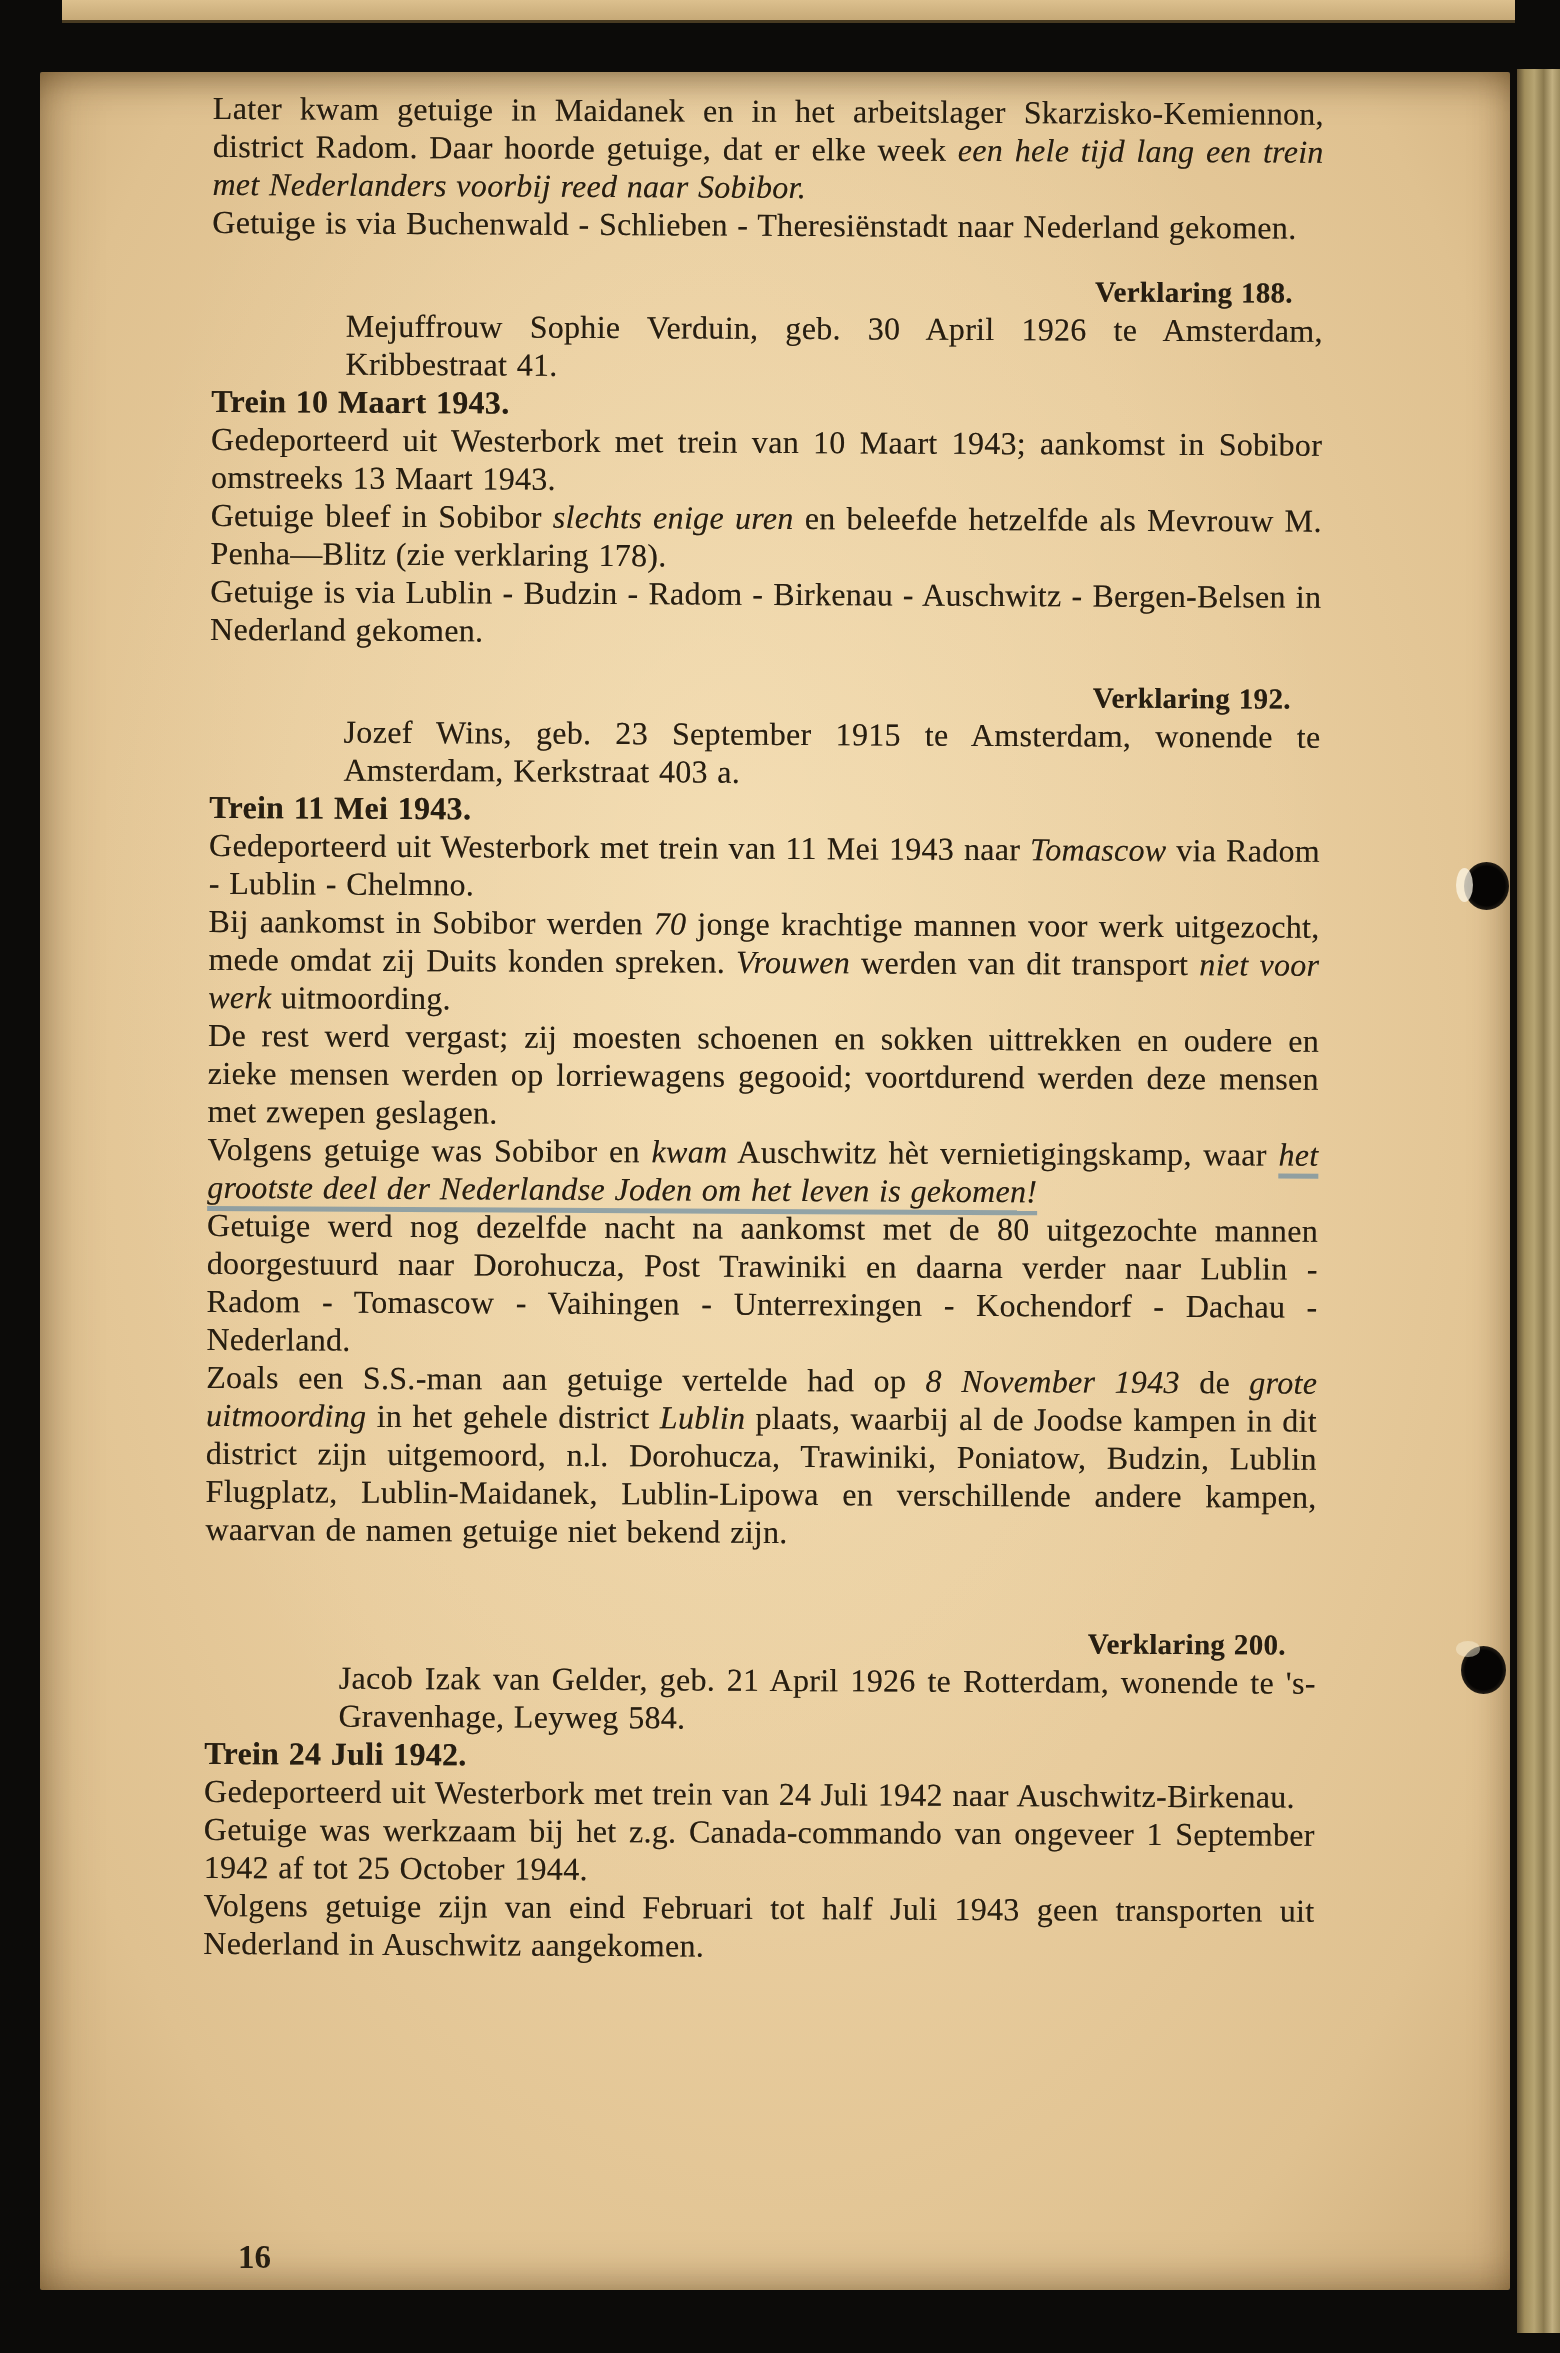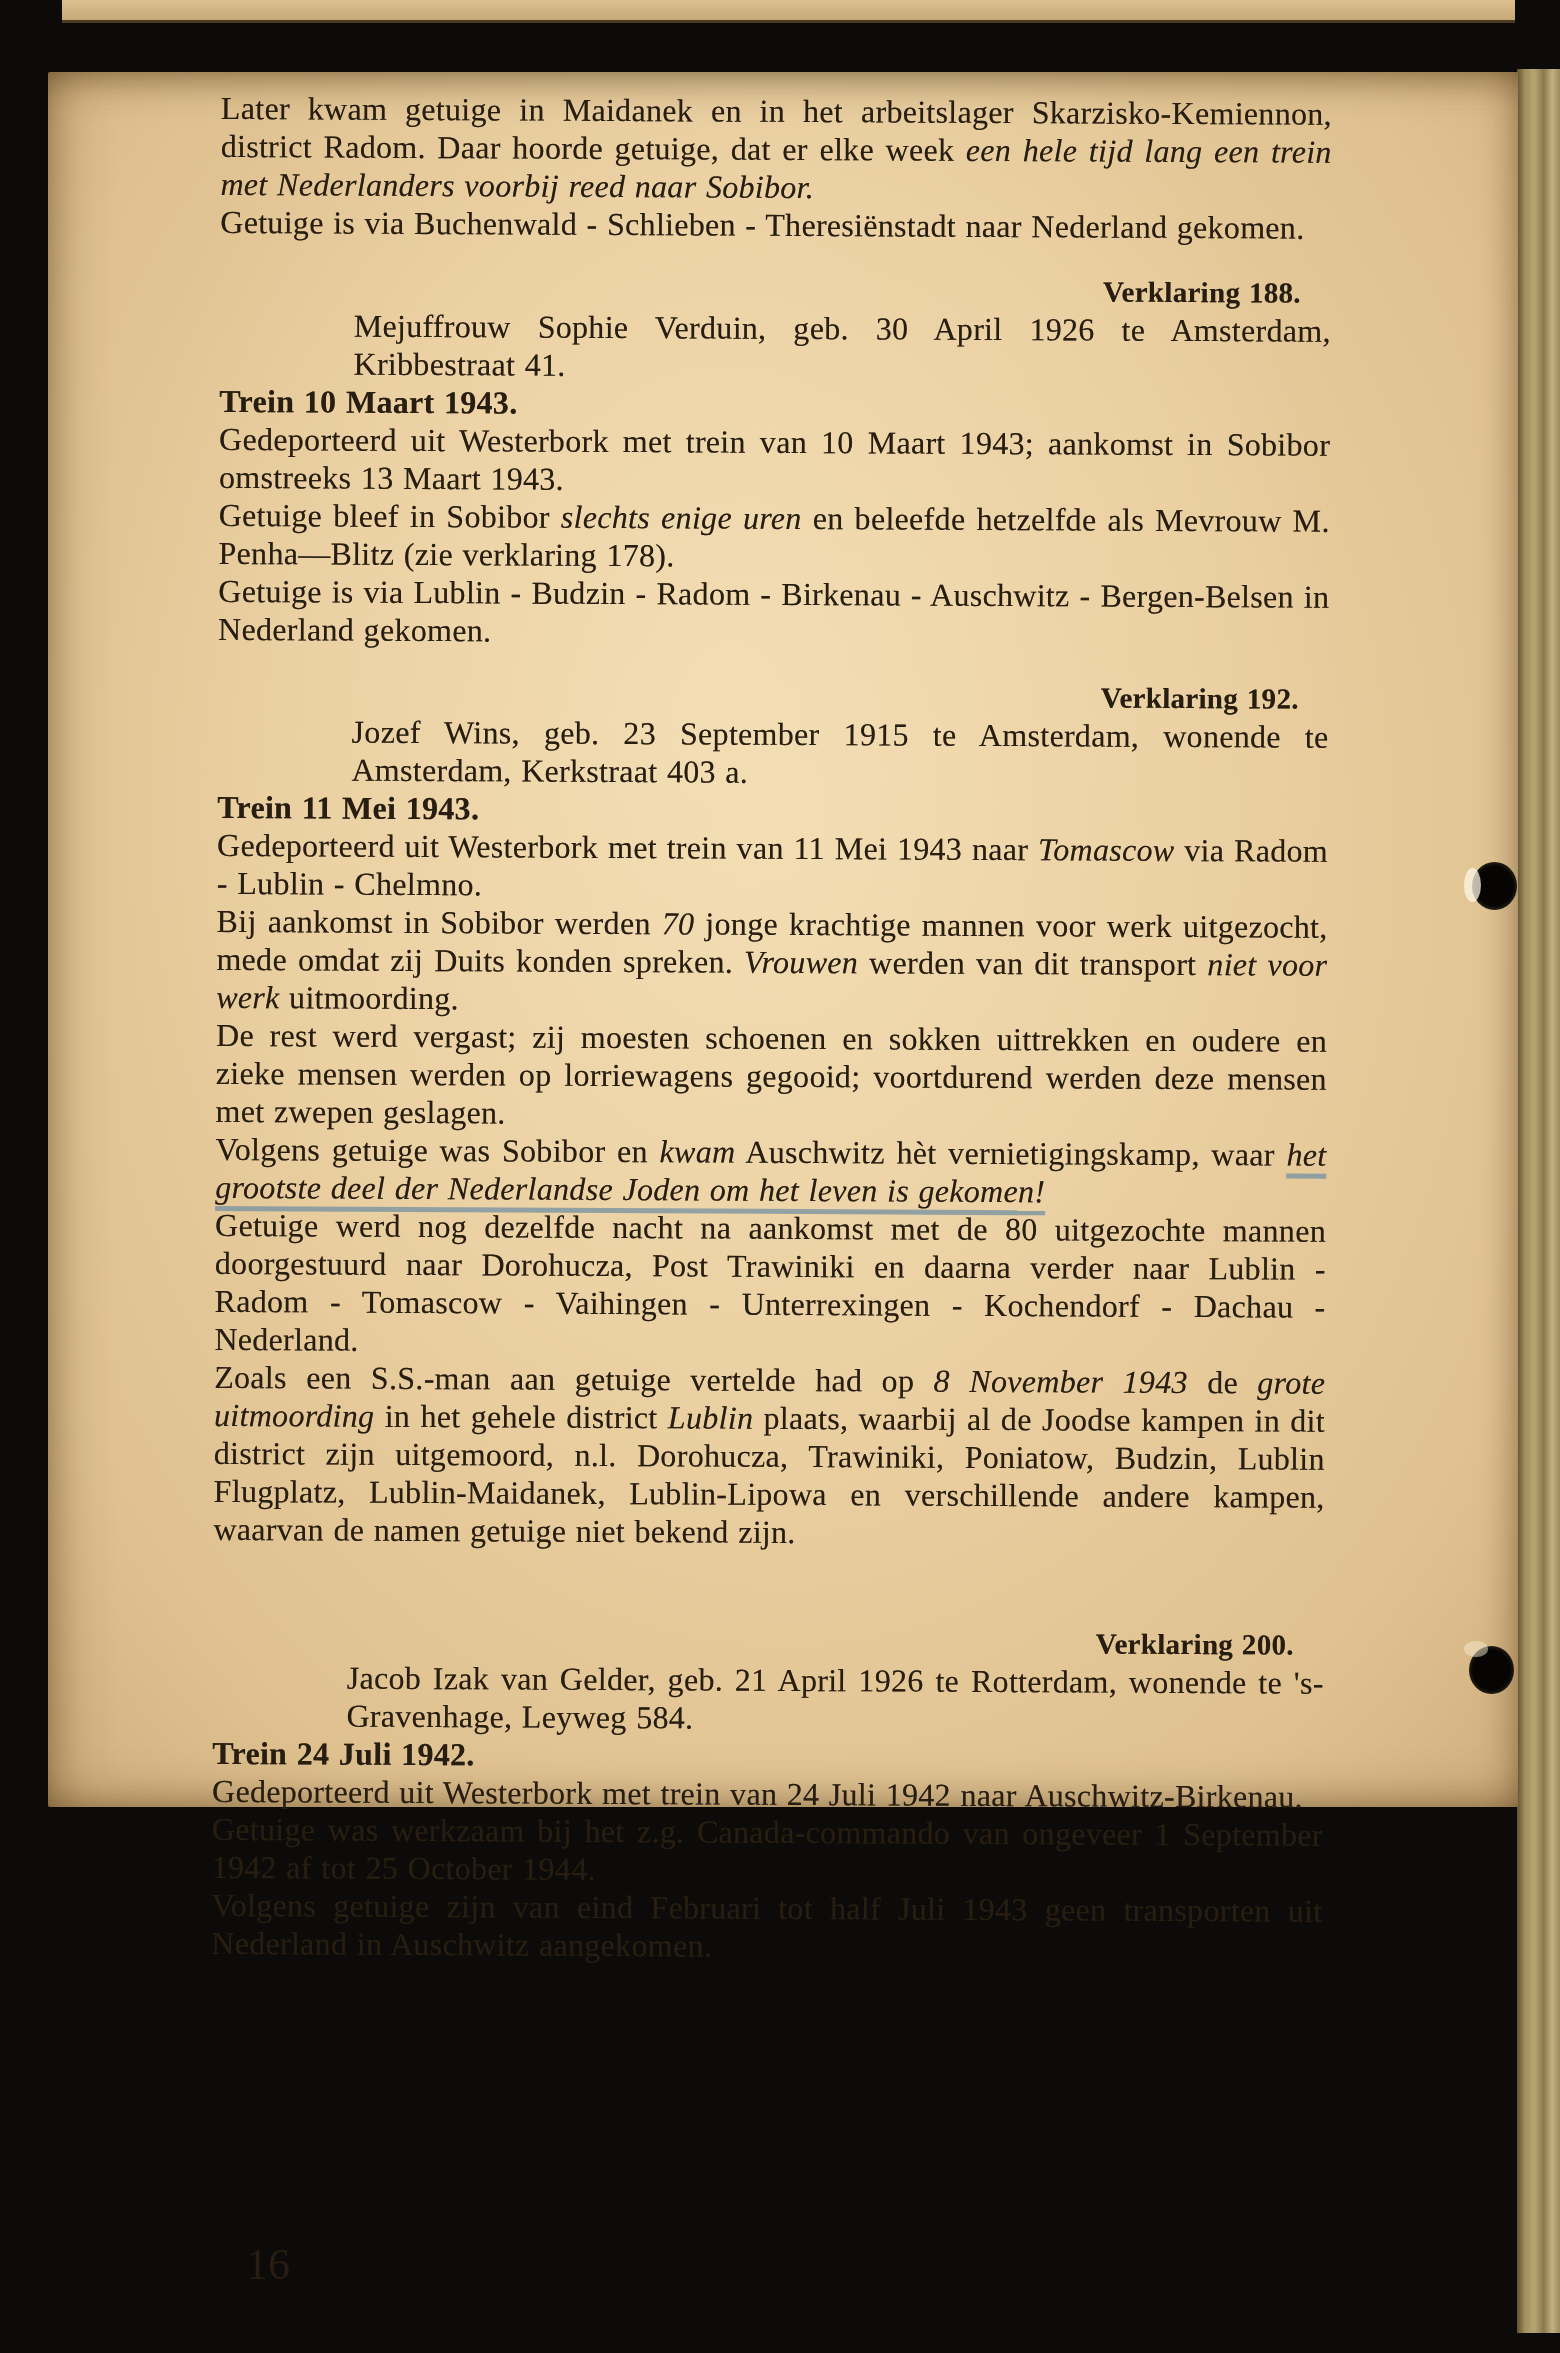--- a/index.html
+++ b/index.html
@@ -13,21 +13,21 @@
   .prev-page-edge {
     position:absolute; left:62px; top:0; width:1453px; height:23.4px;
     background:linear-gradient(#dcc08e, #c6a977);
     border-bottom:3.9px solid #4a3c22;
   }
   .side-strip {
     position:absolute; right:0; top:69px; width:43px; height:2264px;
     background:linear-gradient(90deg,#5f5032 0%, #a18e5c 18%, #b7a573 40%, #8a794e 62%, #c2b081 82%, #9c8b5e 100%);
   }
   .paper {
-    position:absolute; left:48px; top:72px; width:1470px; height:1735px;
+    position:absolute; left:40px; top:72px; width:1470px; height:2218px;
     border-radius:2.3px;
     background:
       radial-gradient(ellipse at 46% 36%, rgba(255,240,205,.35) 0%, rgba(255,240,205,0) 55%),
       radial-gradient(ellipse at 50% 45%, #eed5a8 0%, #e8cc9d 50%, #dfc190 80%, #cfae7c 100%);
     box-shadow:
       inset 0 23.4px 43px -22px rgba(70,45,12,.6),
       inset 33px 0 62px -35px rgba(70,45,12,.45),
       inset -22px 0 43px -25px rgba(70,45,12,.38),
       inset 0 -26.5px 51px -30px rgba(70,45,12,.5);
   }
@@ -49,21 +49,21 @@
   p.train { font-weight:bold; }
   .spacer { height:45px; }
   .u {
     border-bottom:5.5px solid rgba(110,142,162,.72);
     padding-bottom:0.8px;
     box-decoration-break:clone;
     -webkit-box-decoration-break:clone;
   }
   .page-num {
     position:absolute; left:198px; top:2167px;
-    font-size:44px; font-weight:normal; color:#271e11;
+    font-size:33px; font-weight:bold; color:#271e11;
   }
   .hole {
     position:absolute; width:45px; height:48px; border-radius:50%;
     background:radial-gradient(ellipse at 50% 50%, #060504 0%, #060504 58%, rgba(8,6,4,.85) 72%, rgba(70,52,24,.35) 86%, rgba(70,52,24,0) 100%);
   }
   .hole::before {
     content:""; position:absolute; left:-7.8px; top:6.2px; width:17px; height:34px;
     border-radius:50%;
     background:rgba(252,246,228,.75);
   }

